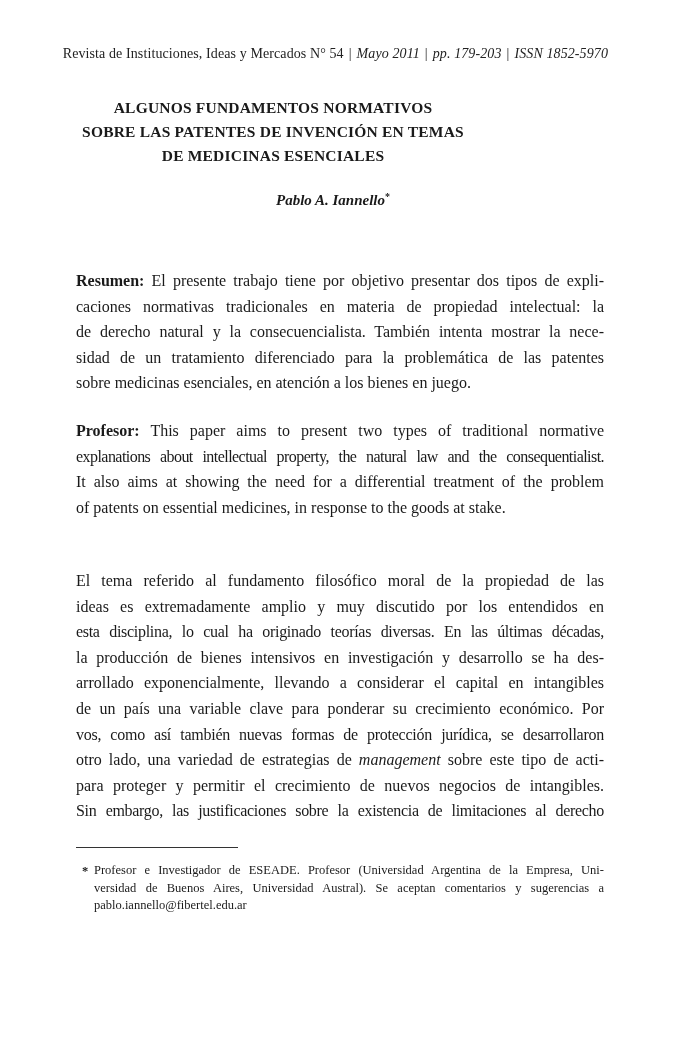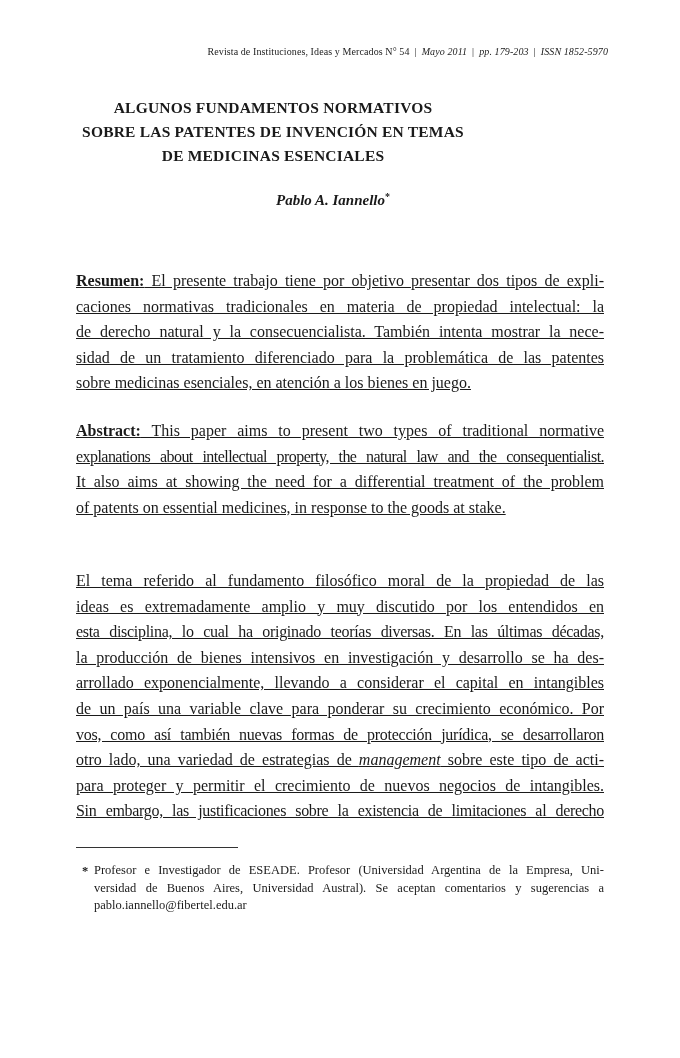--- a/index.html
+++ b/index.html
@@ -1,30 +1,30 @@
 <!DOCTYPE html>
 <html><head>
 <meta charset="utf-8">
 <style>
   html, body { margin: 0; padding: 0; background: #ffffff; }
   body { width: 680px; height: 1058px; position: relative; overflow: hidden; color: #1a1a1a;
          font-family: "Liberation Serif", "DejaVu Serif", serif; }
   .running-head { position: absolute; top: 46px; left: 0; right: 72px; text-align: right;
-                  font-size: 10px; color: #222; letter-spacing: 0.1px; white-space: nowrap; }
+                  font-size: 14px; color: #222; letter-spacing: 0.1px; white-space: nowrap; }
   .running-head .sep { margin: 0 5px; }
   .running-head i { font-style: italic; }
   .title { position: absolute; top: 96px; left: 0; width: 546px; text-align: center;
            font-weight: bold; font-size: 15.5px; line-height: 24px; letter-spacing: 0.2px; }
   .title div { white-space: nowrap; }
   .author { position: absolute; top: 191px; left: 0; width: 666px; text-align: center;
             font-style: italic; font-weight: bold; font-size: 15px; }
   .author sup { font-size: 10px; vertical-align: 5px; font-style: normal; }
   .block { position: absolute; left: 76px; width: 528px; font-size: 16px; line-height: 25.6px;
            text-align: justify; }
-  .block .line { display: block; text-align: justify; text-align-last: justify; white-space: nowrap; height: 25.6px; text-decoration: underline; }
+  .block .line { display: block; text-align: justify; text-align-last: justify; white-space: nowrap; height: 25.6px; }
   .block .line.last { text-align-last: left; }
   .resumen { top: 268px; }
   .abstract { top: 418px; }
   .body-text { top: 568px; }
   b.lead { font-weight: bold; }
   .rule { position: absolute; top: 847px; left: 76px; width: 162px; border-top: 1px solid #333; }
   .footnote { position: absolute; top: 862px; left: 76px; width: 528px; font-size: 12.5px; line-height: 17.5px; }
   .footnote .marker { position: absolute; left: 6px; top: 1px; font-weight: bold; }
   .footnote .ftext { margin-left: 18px; }
   .footnote .line { display: block; white-space: nowrap; text-align: justify; text-align-last: justify; }
@@ -49,21 +49,21 @@
 
 <div class="block resumen">
   <span class="line"><b class="lead">Resumen:</b><span> El presente trabajo tiene por objetivo presentar dos tipos de expli-</span></span>
   <span class="line">caciones normativas tradicionales en materia de propiedad intelectual: la</span>
   <span class="line">de derecho natural y la consecuencialista. También intenta mostrar la nece-</span>
   <span class="line">sidad de un tratamiento diferenciado para la problemática de las patentes</span>
   <span class="line last">sobre medicinas esenciales, en atención a los bienes en juego.</span>
 </div>
 
 <div class="block abstract">
-  <span class="line"><b class="lead">Abstract:</b><span> This paper aims to present two types of traditional normative</span></span>
+  <span class="line"><b class="lead">Profesor:</b><span> This paper aims to present two types of traditional normative</span></span>
   <span class="line" style="letter-spacing:-0.55px">explanations about intellectual property, the natural law and the consequentialist.</span>
   <span class="line">It also aims at showing the need for a differential treatment of the problem</span>
   <span class="line last">of patents on essential medicines, in response to the goods at stake.</span>
 </div>
 
 <div class="block body-text">
   <span class="line">El tema referido al fundamento filosófico moral de la propiedad de las</span>
   <span class="line">ideas es extremadamente amplio y muy discutido por los entendidos en</span>
   <span class="line" style="letter-spacing:-0.3px">esta disciplina, lo cual ha originado teorías diversas. En las últimas décadas,</span>
   <span class="line">la producción de bienes intensivos en investigación y desarrollo se ha des-</span>

